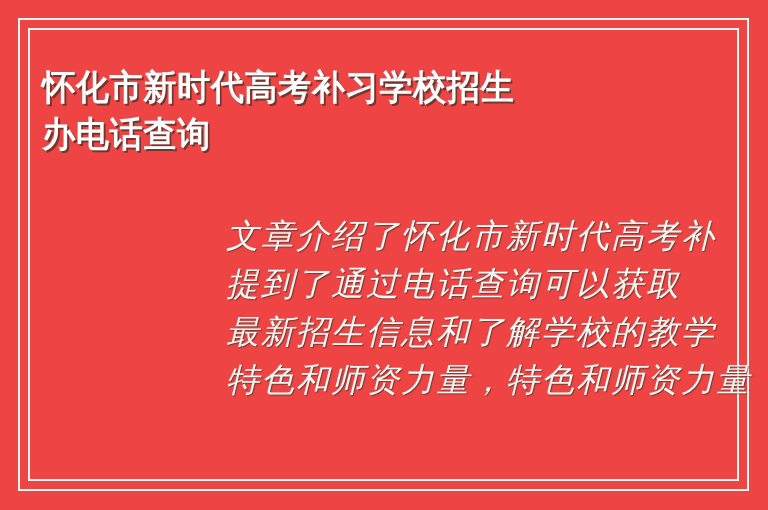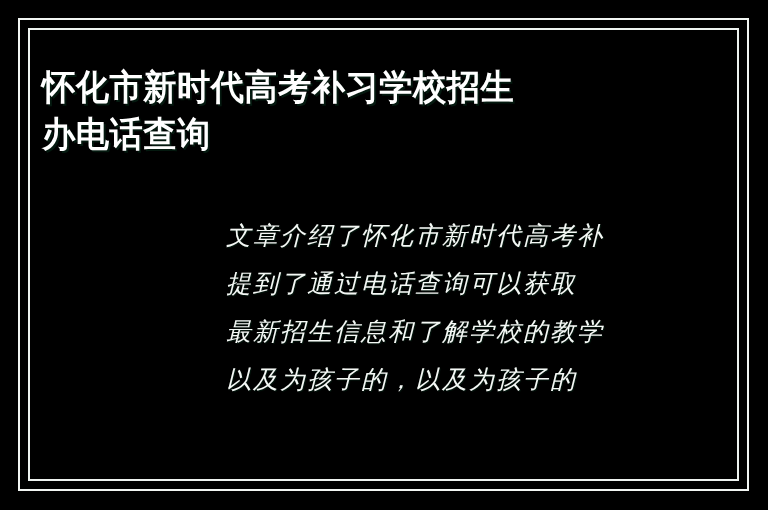--- a/index.html
+++ b/index.html
@@ -14,21 +14,21 @@
     font-family: "Liberation Sans", "DejaVu Sans", sans-serif;
     background: #0e4a2e;
   }
 
   
   .poster {
     position: relative;
     box-sizing: border-box;
     width: 768px;
     height: 510px;
-    background: #000000;
+    background: #ef4444;
     overflow: hidden;
   }
 
   
   .frame-outer {
     position: absolute;
     left: 18px;
     top: 18px;
     right: 19px;
     bottom: 19px;
@@ -71,21 +71,21 @@
     position: absolute;
     left: 226px;
     top: 212px;
     width: 424px;
   }
   .body-line {
     display: block;
     color: #f4f8f5;
     font-family: "DejaVu Serif", "Liberation Serif", serif;
     font-weight: 400;
-    font-size: 25px;
+    font-size: 33px;
     line-height: 48px;
     letter-spacing: 2px;
     white-space: nowrap;
     font-style: italic;
     text-shadow: 1px 1px 1px rgba(8, 46, 28, 0.5);
   }
 </style>
 </head>
 <body>
 
@@ -96,16 +96,16 @@
 
   <div class="title-block">
     <span class="title-line">怀化市新时代高考补习学校招生</span>
     <span class="title-line">办电话查询</span>
   </div>
 
   <div class="body-block">
     <span class="body-line">文章介绍了怀化市新时代高考补</span>
     <span class="body-line">提到了通过电话查询可以获取</span>
     <span class="body-line">最新招生信息和了解学校的教学</span>
-    <span class="body-line">以及为孩子的，以及为孩子的</span>
+    <span class="body-line">特色和师资力量，特色和师资力量</span>
   </div>
 
 </div>
 
 </body></html>

